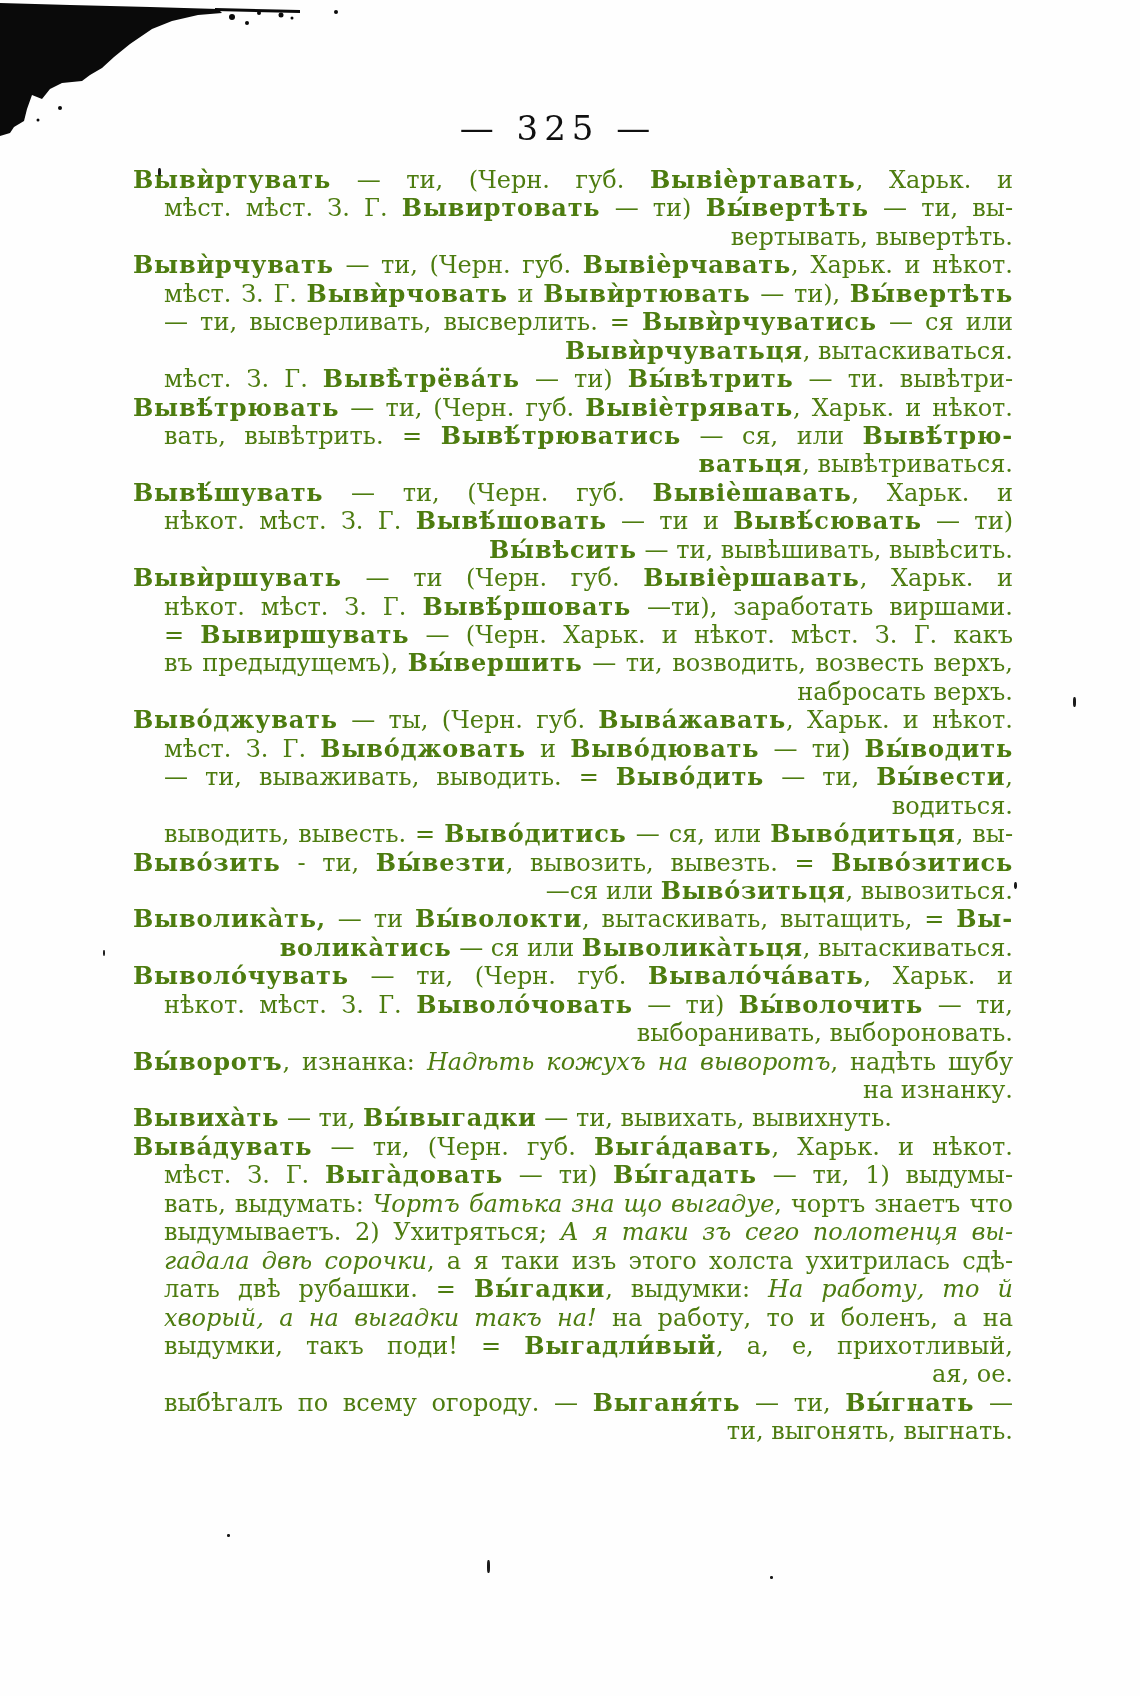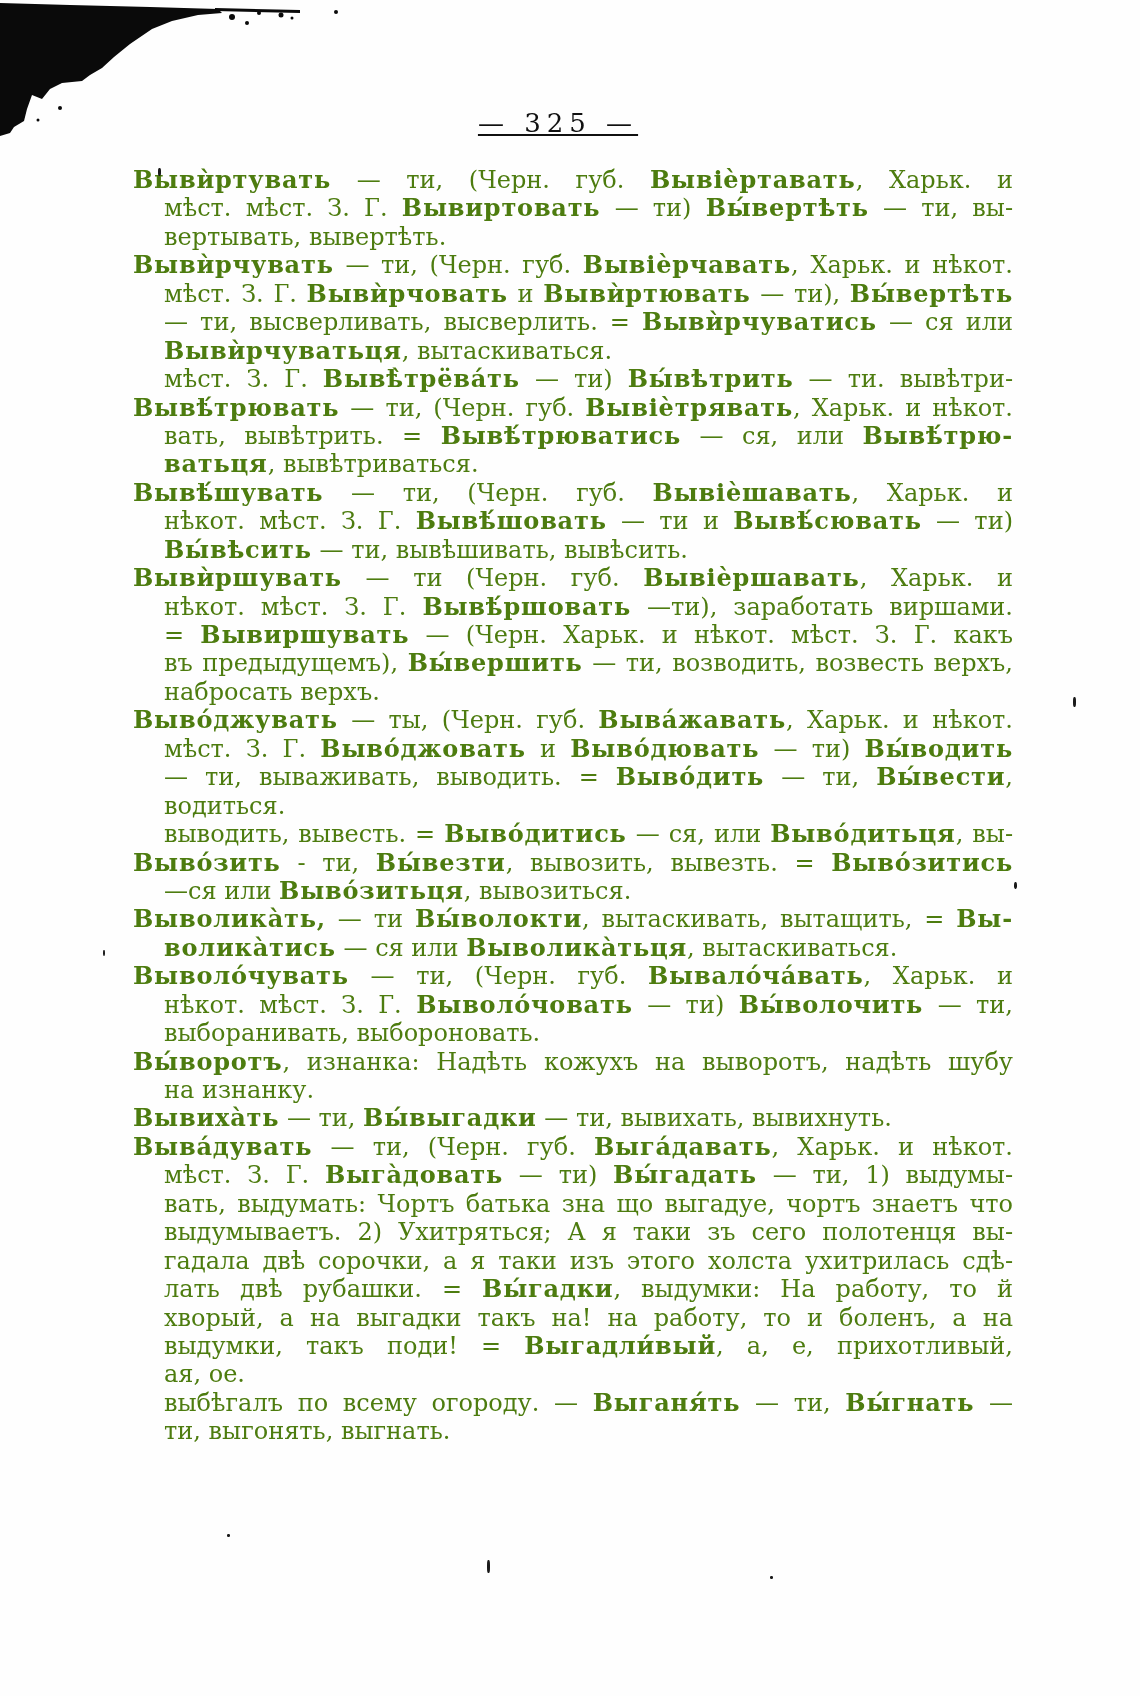--- a/index.html
+++ b/index.html
@@ -10,46 +10,45 @@
     overflow: hidden;
     font-family: "DejaVu Serif", serif;
     color: #0e0e0e;
   }
   .page { position: absolute; inset: 0; }
   .page-number {
     position: absolute;
     left: 118px; width: 880px;
     top: 108px;
     text-align: center;
-    font-size: 26px;
+    font-size: 34px;
     letter-spacing: 6px;
     color: #101010;
-    text-decoration: underline;
   }
   .text-block {
     position: absolute;
     left: 133px; top: 166px;
     width: 880px;
   }
   .line {
     font-size: 24px;
     line-height: 28.45px;
     height: 28.45px;
     white-space: nowrap;
     color: #4d7c0f;
   }
   .line.just {
     white-space: normal;
     text-align: justify;
     text-align-last: justify;
   }
-  .line.ind { padding-left: 31px; }
+  .line.ind { padding-left: 31px; text-align: right; }
   .seg-b { font-weight: 700; letter-spacing: 0.8px; }
   .seg-r { font-weight: 400; }
-  .seg-i { font-weight: 400; }
+  .seg-i { font-style: italic; font-weight: 400; }
   .blot { position: absolute; left: 0; top: 0; }
   .speck {
     position: absolute;
     background: #1a1a1a;
     border-radius: 40%;
   }
 </style>
 </head>
 <body>
 

